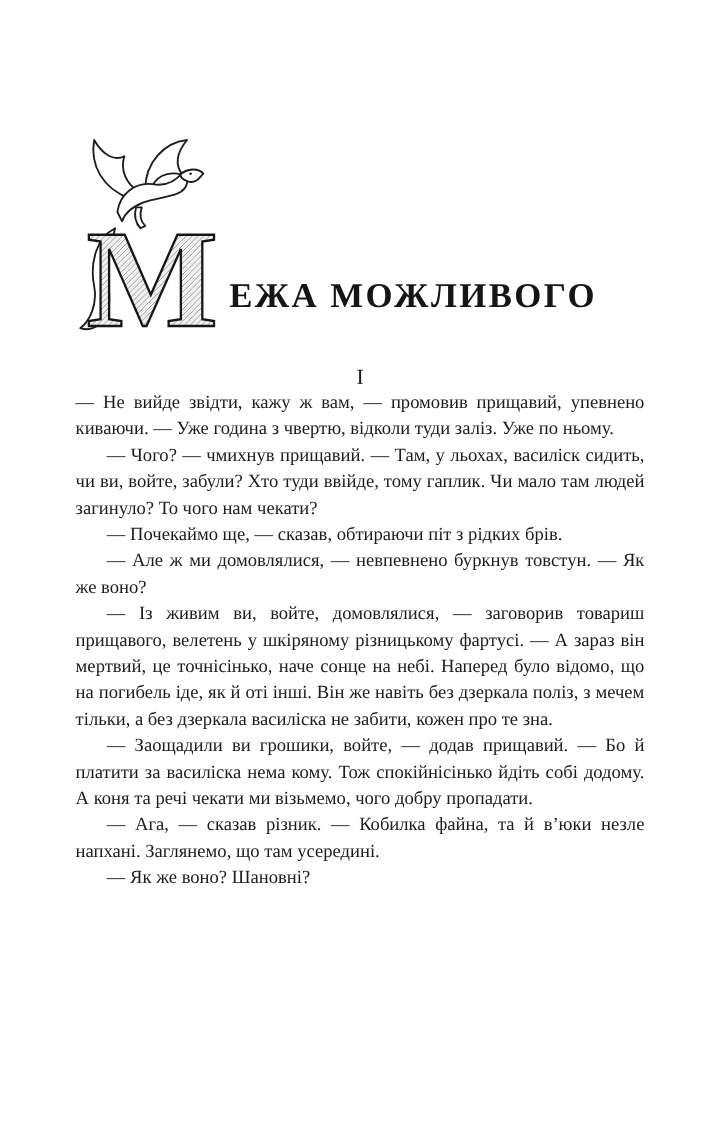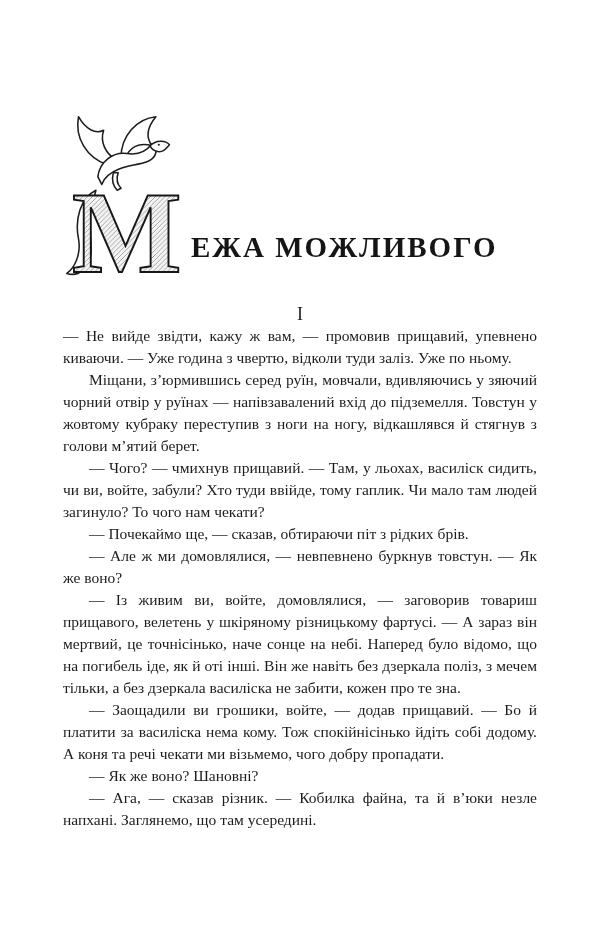--- a/index.html
+++ b/index.html
@@ -101,24 +101,23 @@
           <text x="66" y="172" text-anchor="middle" class="initial" fill="url(#hatch)" stroke="#161616" stroke-width="2">М</text>
         </svg>
       </div>
       <h1 class="title">ЕЖА МОЖЛИВОГО</h1>
     </header>
 
     <div class="chapter-numeral">І</div>
 
     <div class="body-text">
       <p class="first">— Не вийде звідти, кажу ж вам, — промовив прищавий, упевнено киваючи. — Уже година з чвертю, відколи туди заліз. Уже по ньому.</p>
-      <p>Міщани, з’юрмившись серед руїн, мовчали, вдивляючись у зяючий чорний отвір у руїнах — напівзавалений вхід до підземелля. Товстун у жовтому кубраку переступив з ноги на ногу, відкашлявся й стягнув з голови м’ятий берет.</p>
       <p>— Чого? — чмихнув прищавий. — Там, у льохах, василіск сидить, чи ви, войте, забули? Хто туди ввійде, тому гаплик. Чи мало там людей загинуло? То чого нам чекати?</p>
       <p>— Почекаймо ще, — сказав, обтираючи піт з рідких брів.</p>
       <p>— Але ж ми домовлялися, — невпевнено буркнув товстун. — Як же воно?</p>
       <p>— Із живим ви, войте, домовлялися, — заговорив товариш прищавого, велетень у шкіряному різницькому фартусі. — А зараз він мертвий, це точнісінько, наче сонце на небі. Наперед було відомо, що на погибель іде, як й оті інші. Він же навіть без дзеркала поліз, з мечем тільки, а без дзеркала василіска не забити, кожен про те зна.</p>
       <p>— Заощадили ви грошики, войте, — додав прищавий. — Бо й платити за василіска нема кому. Тож спокійнісінько йдіть собі додому. А коня та речі чекати ми візьмемо, чого добру пропадати.</p>
+      <p>— Ага, — сказав різник. — Кобилка файна, та й в’юки незле напхані. Заглянемо, що там усередині.</p>
       <p>— Як же воно? Шановні?</p>
-      <p>— Ага, — сказав різник. — Кобилка файна, та й в’юки незле напхані. Заглянемо, що там усередині.</p>
     </div>
 
   </div>
 </div>
 
 </body></html>

